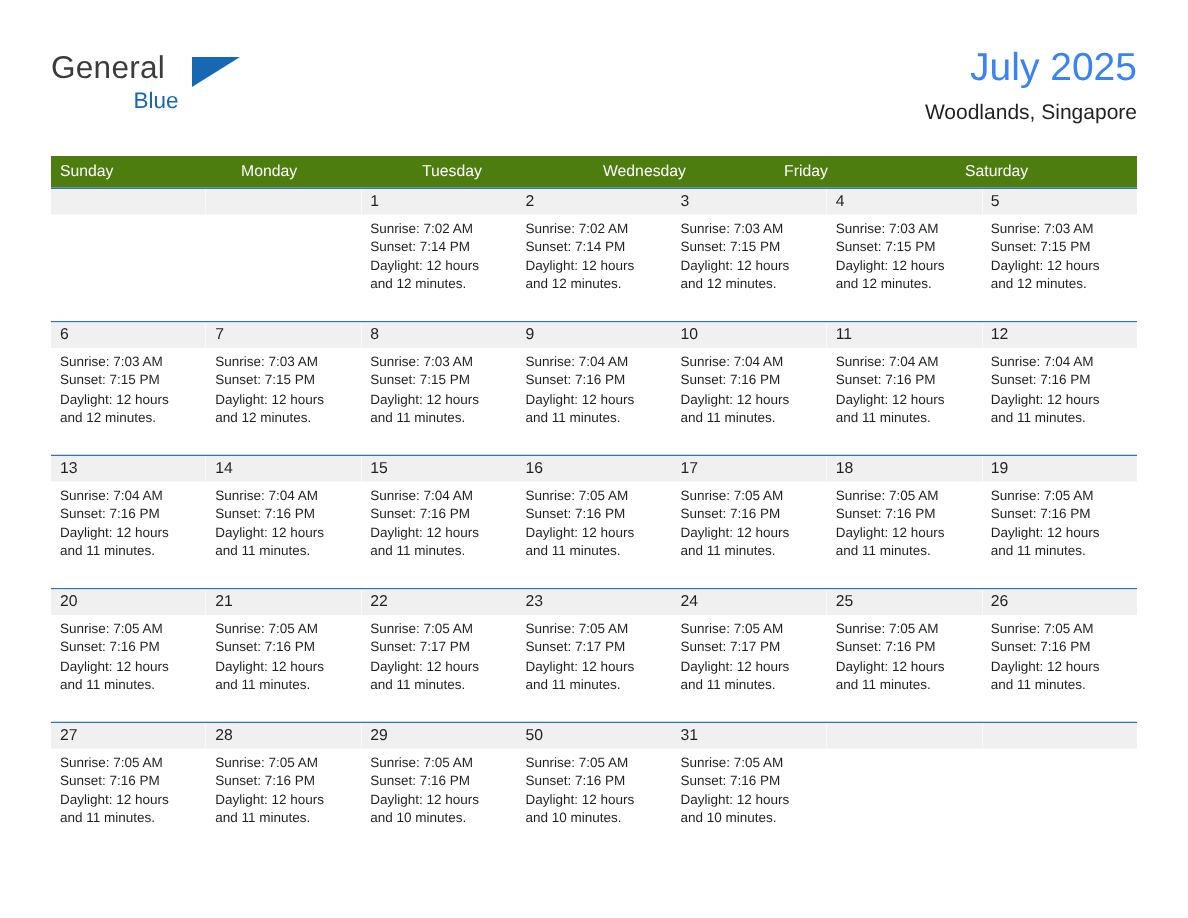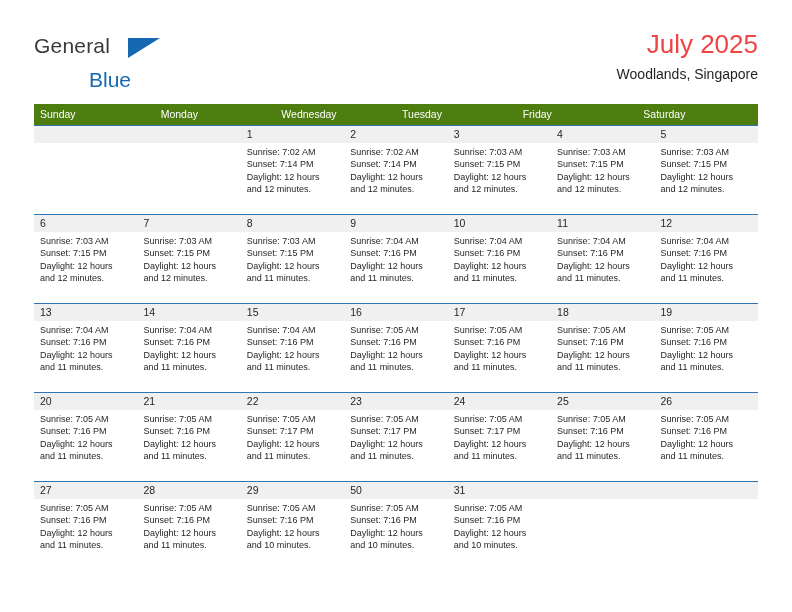--- a/index.html
+++ b/index.html
@@ -41,22 +41,22 @@
     left: 0;
     top: 0;
     font-size: 21px;
     color: #3b3b3b;
     letter-spacing: 0.2px;
     line-height: 24px;
   }
   .brand-blue {
     position: absolute;
     left: 55px;
-    top: 34px;
-    font-size: 21px;
+    top: 22px;
+    font-size: 15px;
     color: #1668b3;
     line-height: 24px;
   }
   .brand-tri {
     position: absolute;
     left: 94px;
     top: 4px;
     width: 0;
     height: 0;
     border-left: 32px solid #1668b3;
@@ -65,21 +65,21 @@
 
   .title-wrap {
     position: absolute;
     right: 0;
     top: 0;
     text-align: right;
   }
   .cal-title {
     font-size: 26px;
     font-weight: normal;
-    color: #ef4444;
+    color: #3b82f6;
     line-height: 32px;
     white-space: nowrap;
   }
   .cal-subtitle {
     margin-top: 6px;
     font-size: 14px;
     color: #231f20;
     line-height: 17px;
     white-space: nowrap;
     text-align: center;
@@ -157,22 +157,22 @@
       <div class="cal-title">July 2025</div>
       <div class="cal-subtitle">Woodlands, Singapore</div>
     </div>
 
   </div>
 
   <div class="calendar">
     <div class="weekdays">
         <div class="weekday">Sunday</div>
         <div class="weekday">Monday</div>
+        <div class="weekday">Tuesday</div>
         <div class="weekday">Wednesday</div>
-        <div class="weekday">Tuesday</div>
         <div class="weekday">Friday</div>
         <div class="weekday">Saturday</div>
       </div>
     <div class="weeks">
         <div class="week">
           <div class="day">
             <div class="day-num-band"></div>
             <div class="day-body"></div>
           </div>
           <div class="day">

